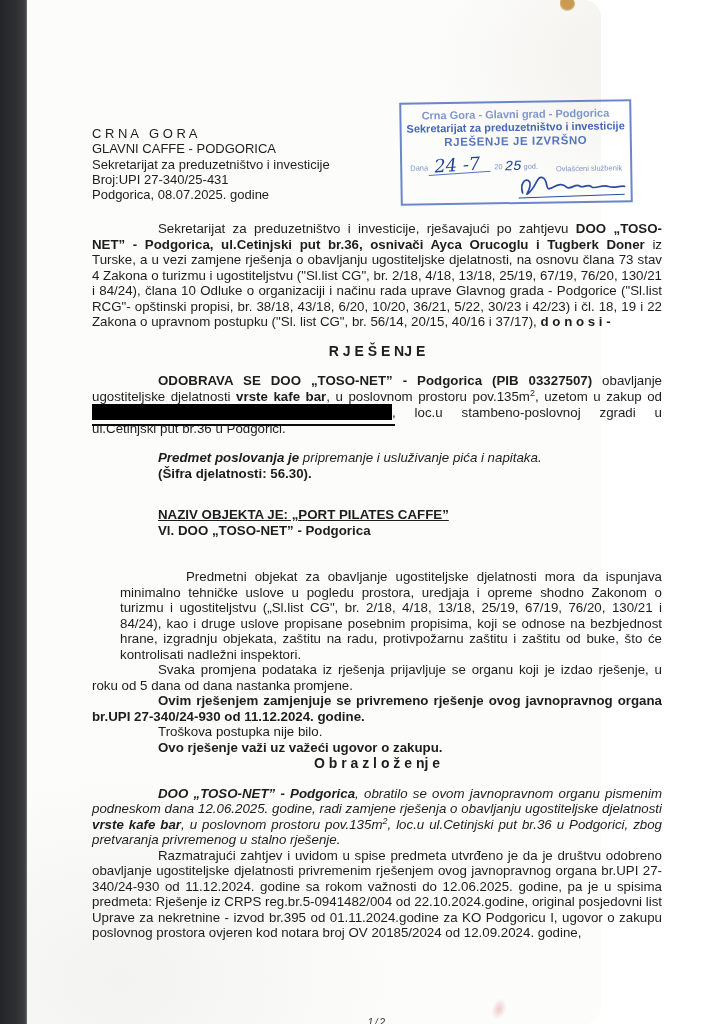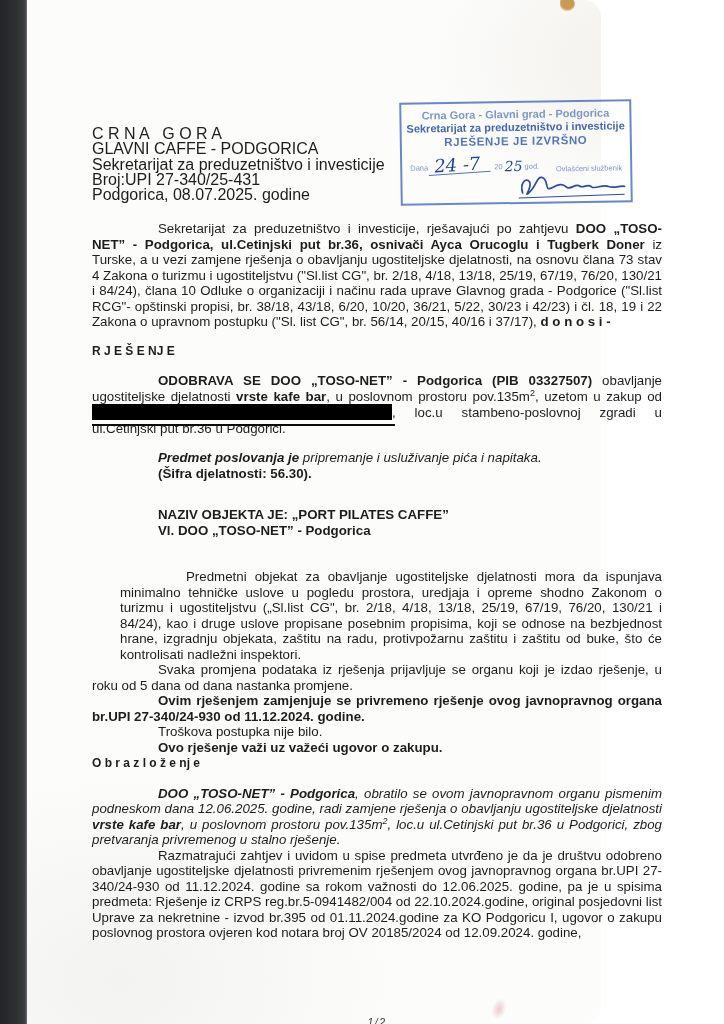--- a/index.html
+++ b/index.html
@@ -29,35 +29,35 @@
     border-radius:40% 60% 55% 45%;
   }
   .artifact-bottom {
     position:absolute; left:492px; top:998px; width:14px; height:22px;
     background:radial-gradient(ellipse at 50% 50%, rgba(225,150,160,0.5), transparent 70%);
     transform:rotate(20deg);
   }
 
   
   .content { position:absolute; left:92px; top:126px; width:570px; }
-  .letterhead { font-size:16px; line-height:15.3px; }
+  .letterhead { font-size:13px; line-height:15.3px; }
   .lh-line { white-space:pre; }
 
   
   .doc-body { margin-top:19px; }
   .doc-para {
     margin:0; text-align:justify; text-indent:66px;
     font-size:13.3px; line-height:15.5px;
   }
   .doc-para.gap-md { margin-top:14px;font-style:italic; }
-  .doc-para.gap-lg { margin-top:26px; }
+  .doc-para.gap-lg { margin-top:26px;text-decoration:underline; }
   .doc-para.gap-xl { margin-top:31px;margin-left:28px; }
   .doc-heading {
-    margin:14px 0 14px 0; font-weight:bold;
-    font-size:12px; line-height:15.5px;
+    margin:14px 0 14px 0; text-align:center; font-weight:bold;
+    font-size:14px; line-height:15.5px;
   }
   .doc-heading.tight { margin:1px 0 9px 0; }
   .b { font-weight:bold; }
   sup { font-size:9px; line-height:0; }
 
   .redaction {
     display:inline-block; width:300px; height:16px; background:#000;
     vertical-align:-3px; position:relative;
   }
   .redaction::after {
@@ -77,21 +77,21 @@
   .stamp-l3 { font-size:11.5px; line-height:14px; font-weight:bold; letter-spacing:.6px; color:#5674bd; }
   .stamp-date {
     display:flex; align-items:flex-end; margin:3px 6px 0 8px; height:22px;
   }
   .st-tiny { font-size:7.5px; color:#7d93cc; padding-bottom:2px; }
   .ink { font-family:"DejaVu Serif", serif; font-style:italic; color:#20439c; }
   .ink.day {
     font-size:18px; line-height:16px; padding:0 10px 0 6px; transform:rotate(-3deg);
     border-bottom:1px solid #5674bd; margin-right:4px;
   }
-  .ink.yr { font-size:14px; line-height:13px; padding:0 2px; }
+  .ink.yr { font-size:14px; line-height:13px; padding:0 2px;font-family:Liberation Mono, monospace; }
   .stamp-officer { position:absolute; right:8px; top:62px; font-size:7.5px; color:#7d93cc; }
   .signature { position:absolute; right:4px; top:66px; }
 
   
   .page-footer {
     position:absolute; left:92px; width:570px; top:988px;
     text-align:center; font-size:10.5px; letter-spacing:1.5px; color:#3a3a3c;
     font-style:italic;
     margin-top:28px;
   }

